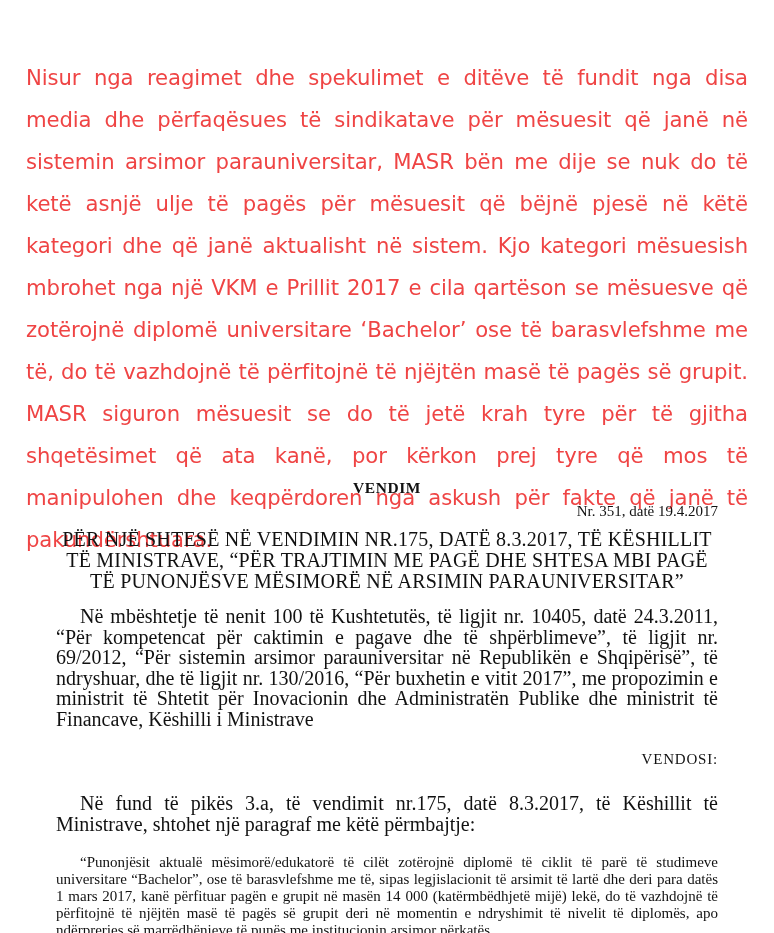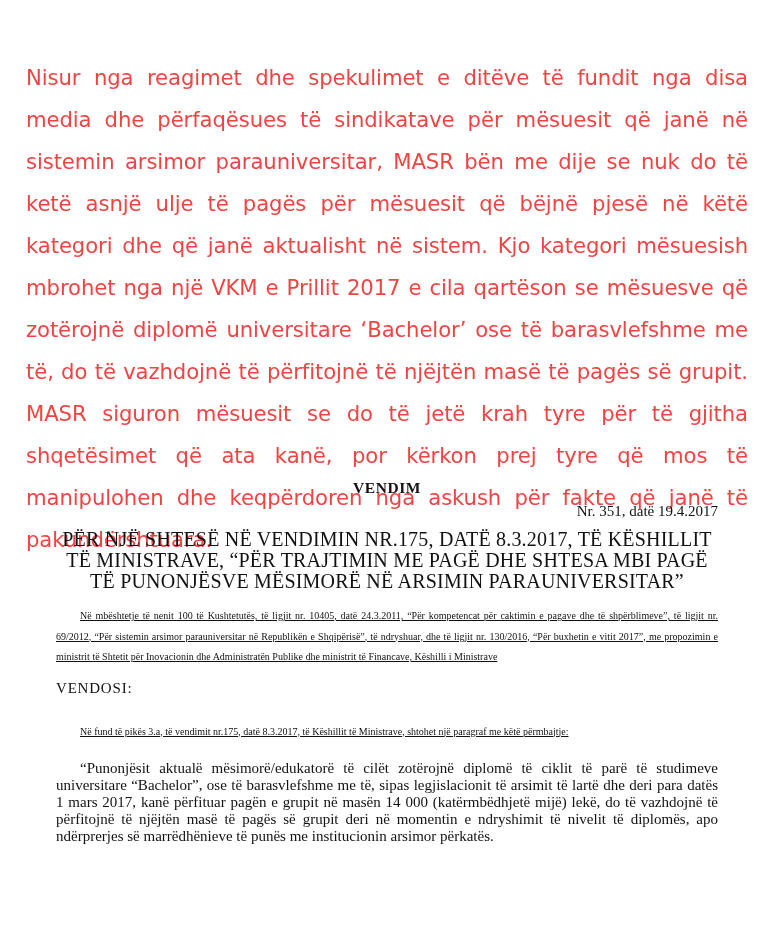--- a/index.html
+++ b/index.html
@@ -56,29 +56,28 @@
   }
   .doc-heading {
     text-align: center;
     font-weight: normal;
     font-size: 20px;
     line-height: 21px;
     margin-top: 8px;
     letter-spacing: 0.2px;
   }
   .doc-para {
-    font-size: 10px;
+    font-size: 20px;
     line-height: 20.5px;
     text-align: justify;
     margin-top: 14px;
     text-indent: 24px;
-    text-decoration: underline;
   }
   .doc-center-word {
-    text-align: left;
+    text-align: right;
     font-size: 15px;
     line-height: 20px;
     letter-spacing: 0.8px;
   }
   .doc-para.tight {
     margin-top: 24px;
   }
   .quote-para {
     font-size: 15px;
     line-height: 17px;

